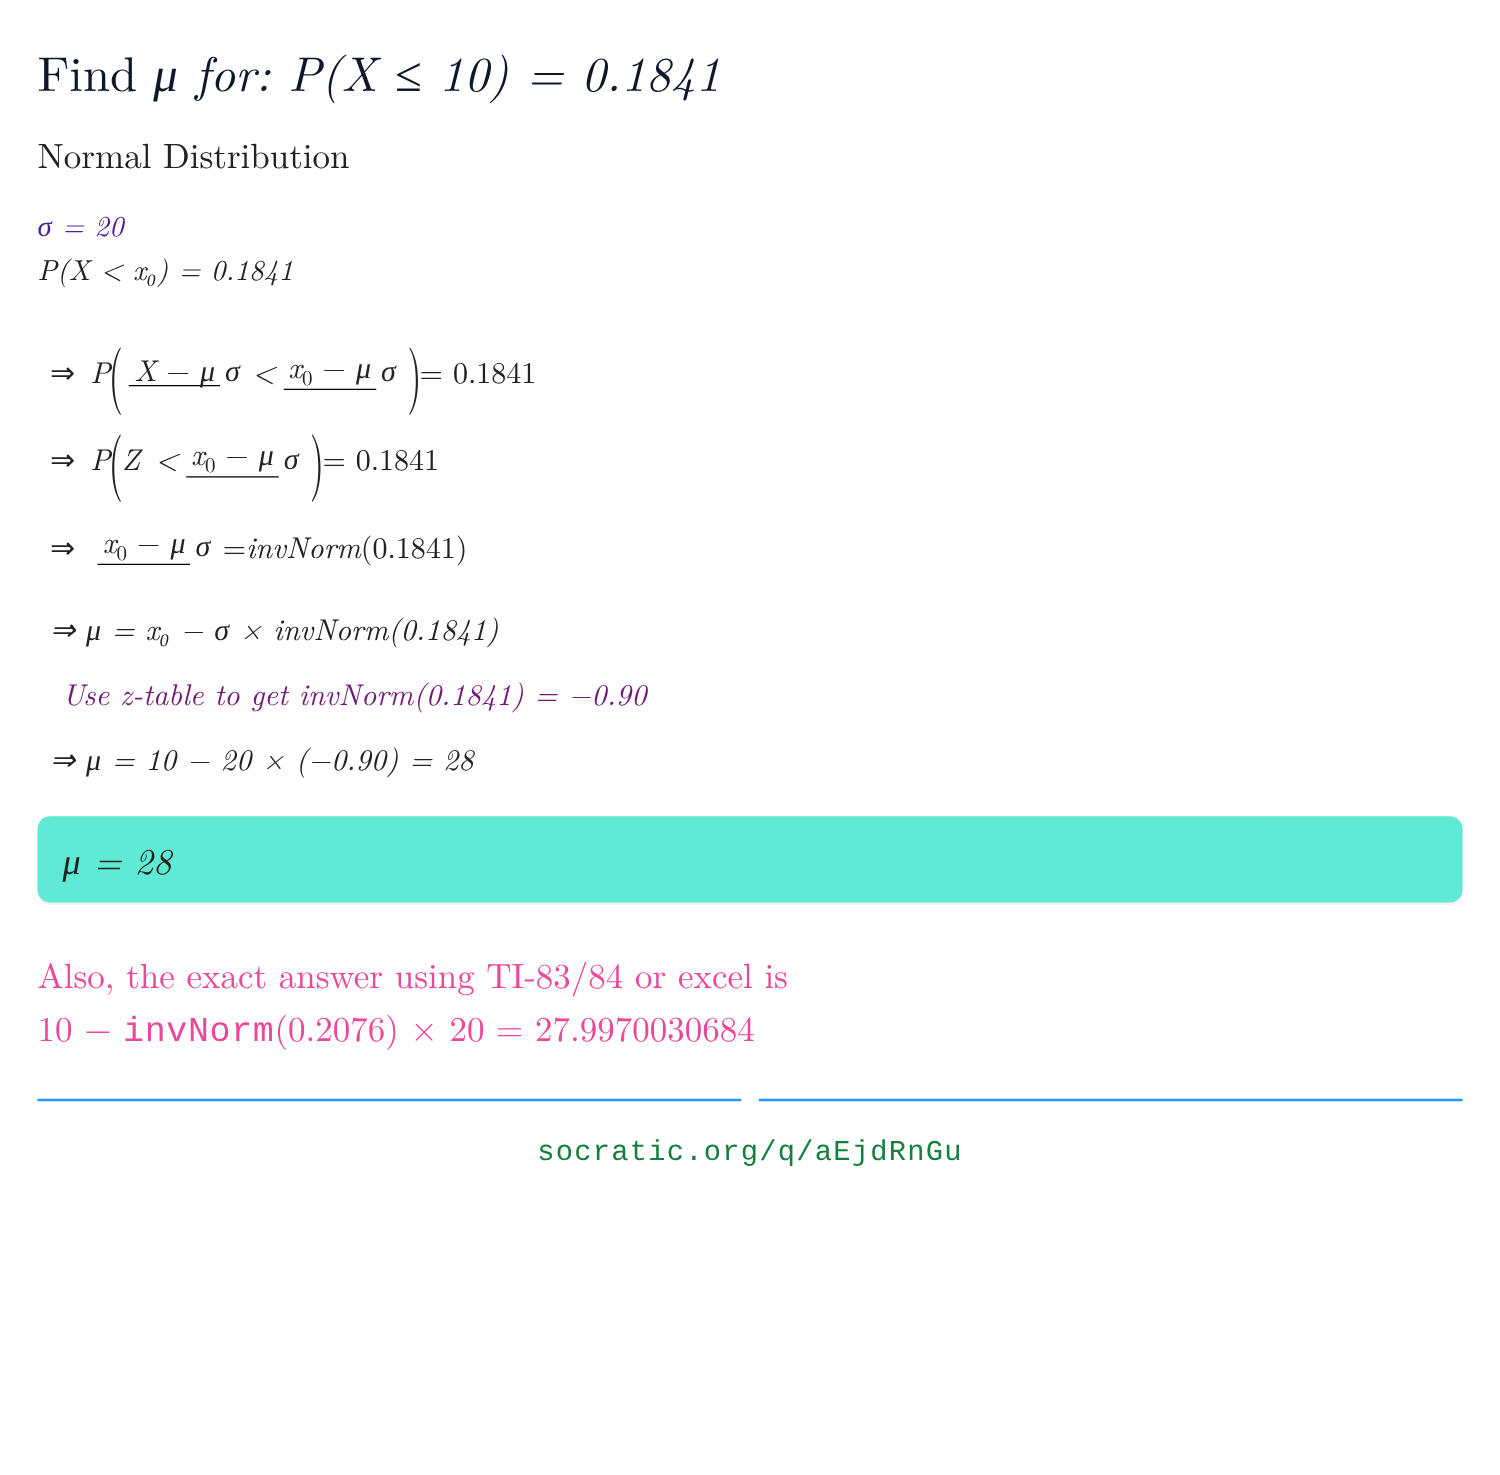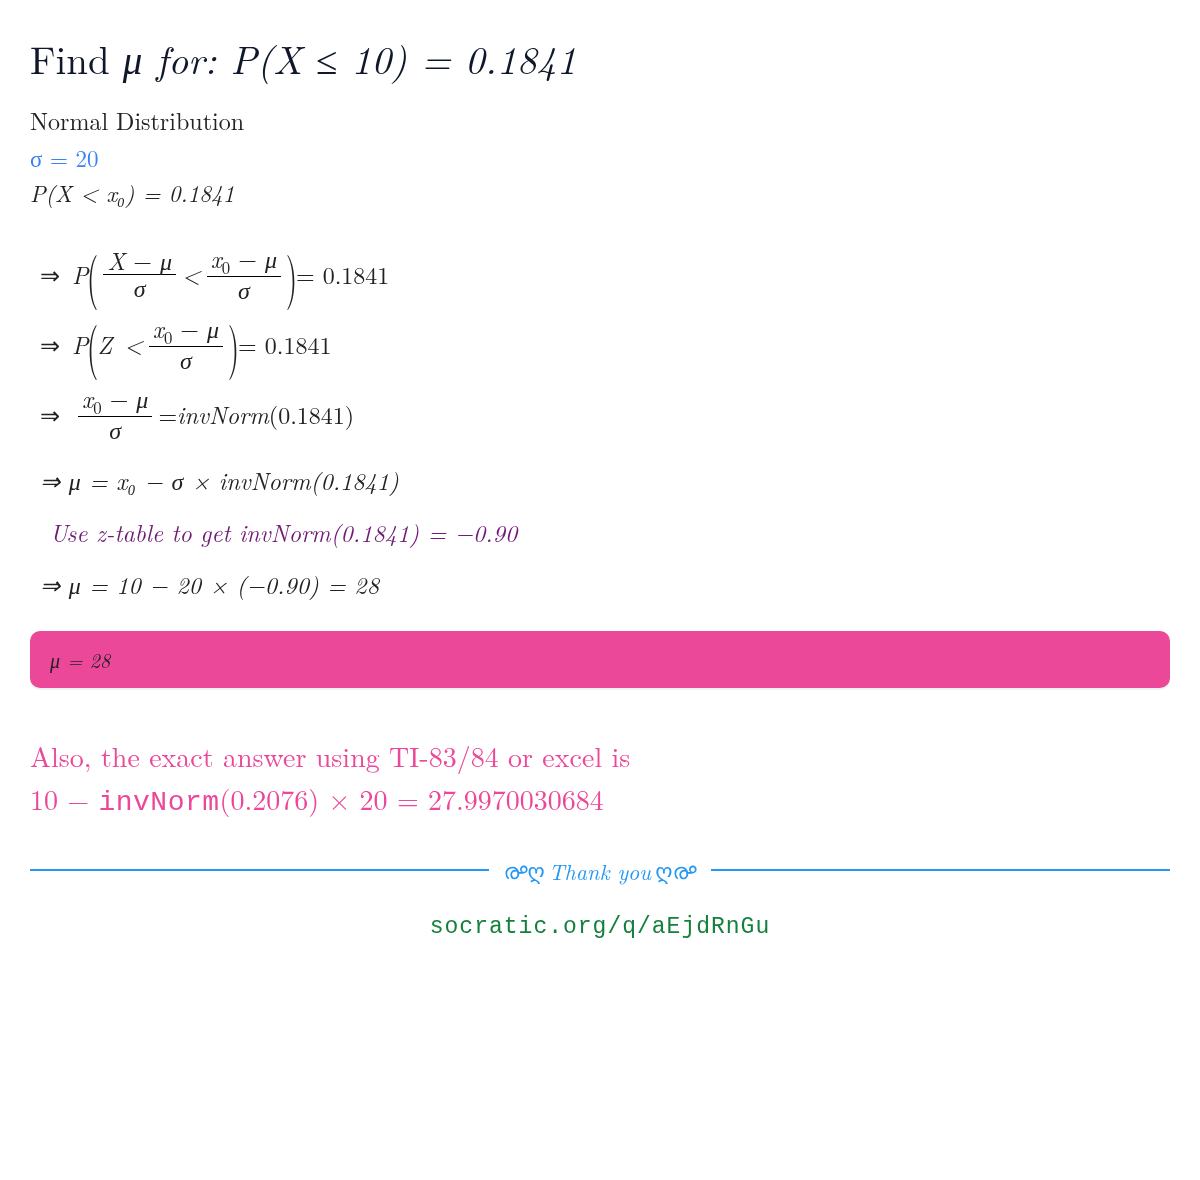--- a/index.html
+++ b/index.html
@@ -12,45 +12,45 @@
     width: 1200px;
     box-sizing: border-box;
   }
   .title {
     color: #0f172a;
     font-size: 39px;
     font-weight: 400;
     margin-bottom: 18px;
     white-space: nowrap;
   }
-  .sub1 { font-size: 24px; margin-bottom: 4px; }
-  .sigma { color: #3b82f6; font-size: 23px; margin-bottom: 2px;}
+  .sub1 { font-size: 28px; margin-bottom: 20px; }
+  .sigma { color: #4c1d95; font-style: italic; font-size: 23px; margin-bottom: 2px;}
   .pline { font-size: 23px; margin-bottom: 30px; }
   .math-block { margin: 0 0 0 10px; }
   .math-line { display:flex; align-items:center; min-height: 70px; font-size: 24px;}
   .math-line.small { min-height: 50px; margin-top:6px;}
   .frac {
-    display:inline-flex; flex-direction:column; align-items:center; vertical-align:middle;
+    display:inline-flex; flex-direction:row; align-items:center; vertical-align:middle;
     margin: 0 6px; line-height:1.05;
   }
   .frac .num { border-bottom: 1.2px solid #000; padding: 0 4px; }
   .frac .den { padding: 0 4px; }
   .bigparen {
     font-size: 54px; font-weight:300; line-height: 0.8; display:inline-block;
     transform: scaleX(0.55); margin:0 -6px; position:relative; top:0;
   }
   .it { font-style: italic; }
   .sub0 { font-size: 0.7em; vertical-align: sub; }
   .note-blue { color:#701a75; font-style: italic; font-size: 24px; margin: 10px 0 10px 10px;}
   .answer-box {
-    background: #ec4899;
+    background: #5eead4;
     border-radius: 10px;
     padding: 14px 20px;
-    margin: 22px 0 46px 0;
-    font-size: 20px;
+    margin: 22px 0 36px 0;
+    font-size: 29px;
     box-shadow: 0 2px 0 rgba(0,0,0,0.05);
   }
   .calc-note { color:#ec4899; font-size: 28px; line-height: 1.55; margin-bottom: 30px;}
   .mono { font-family: "Courier New", monospace; letter-spacing: 0.5px;}
   .thank-row { display:flex; align-items:center; gap: 14px; margin: 16px 0 28px 0;}
   .thank-line { flex:1; height:2px; background:#2397f3; }
   .thank-text { color:#2397f3; font-style: italic; font-size: 22px; white-space:nowrap; display:flex; align-items:center; gap:4px;}
   .swirl { font-style: normal; font-size: 22px; line-height:1; }
   .source { text-align:center; color:#15803d; font-family:"Courier New", monospace; font-size: 23px; letter-spacing: 1px; margin-top: 10px;}
 </style>
@@ -121,21 +121,16 @@
 
 <div class="calc-note">
   <div>Also, the exact answer using TI-83/84 or excel is</div>
   <div>
     <span>10 − </span><span class="mono">invNorm</span><span>(0.2076) × 20 = 27.9970030684</span>
   </div>
 </div>
 
 <div class="thank-row">
   <div class="thank-line"></div>
-  <div class="thank-text">
-    <span class="swirl">൙ღ</span>
-    <span>Thank you</span>
-    <span class="swirl">ღ൙</span>
-  </div>
   <div class="thank-line"></div>
 </div>
 
 <div class="source">socratic.org/q/aEjdRnGu</div>
 
 </body></html>

